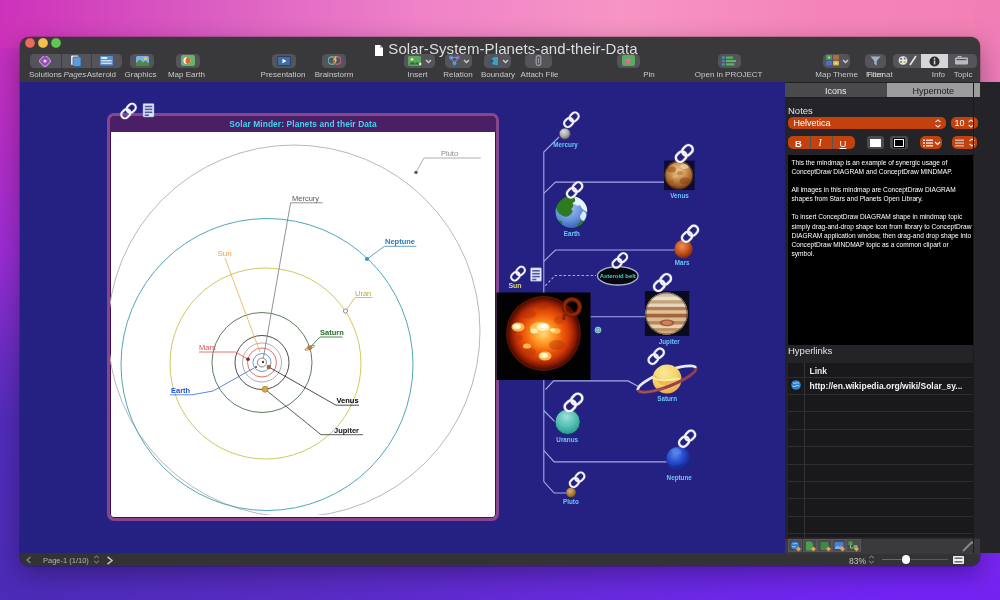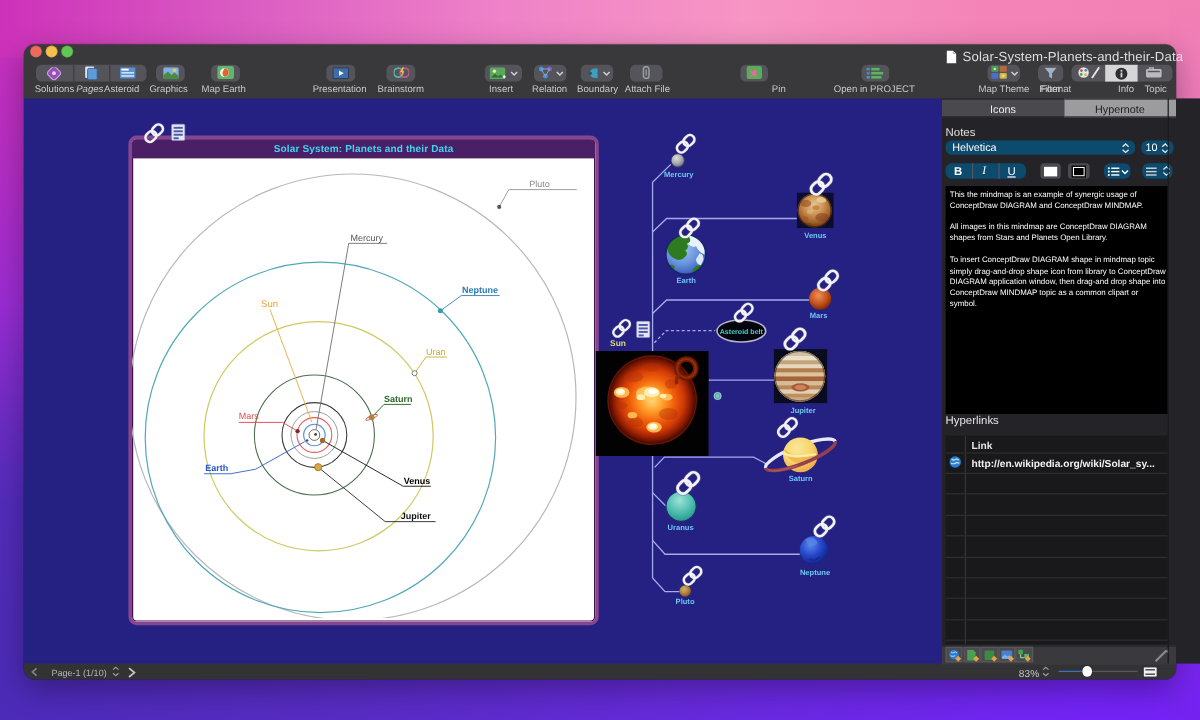--- a/index.html
+++ b/index.html
@@ -5,32 +5,32 @@
 #app{position:relative;width:1000px;height:600px;overflow:hidden;font-family:"Liberation Sans",sans-serif;}
 .abs{position:absolute;}
 .bg{left:0;top:0;width:1000px;height:600px;
  background:linear-gradient(180deg,#cd31ba 0%,#b22dc5 25%,#9a2cd3 42%,#682cc2 60%,#522cba 70%,#4c2bb5 100%);}
 .stripT{left:0;top:0;width:1000px;height:48px;background:linear-gradient(90deg,#cd31ba 0%,#da5cc2 20%,#ef82c8 42%,#f795c4 62%,#f484b8 82%,#f280b4 100%);}
 .stripB{left:0;top:548px;width:1000px;height:52px;background:linear-gradient(90deg,#4c2bb8 0%,#582cc4 30%,#682ade 60%,#7324f6 90%,#7522f6 100%);}
 .stripR{left:974px;top:0;width:26px;height:600px;background:linear-gradient(180deg,#f280b4 0%,#ea76c0 25%,#da64d4 45%,#b054e8 58%,#9240f2 67%,#7e2cf2 80%,#7422f0 100%);}
 .win{left:20px;top:37px;width:960px;height:529px;background:#39393c;border-radius:9px;
  box-shadow:0 8px 26px rgba(0,0,0,.33), 0 0 0 0.5px rgba(0,0,0,.3);}
 .light{width:10px;height:10px;border-radius:50%;top:0.5px;box-shadow:inset 0 0 0 0.5px rgba(0,0,0,.2);}
-.title{top:2.5px;left:6px;width:960px;text-align:right;color:#dededf;font-size:11px;letter-spacing:.1px;}
+.title{top:2.5px;left:6px;width:960px;text-align:center;color:#dededf;font-size:15px;letter-spacing:.1px;}
 .docico{display:inline-block;position:relative;top:2px;margin-right:5px;}
 .tlabel{top:32.5px;font-size:8px;color:#c9c9cd;text-align:center;white-space:nowrap;}
 .tbtn{top:16.5px;height:14px;background:#54545a;border-radius:4.5px;}
 .seg{position:absolute;top:0;bottom:0;width:1px;background:#3c3c40;}
 .canvas{left:0;top:45px;width:765px;height:471px;background:#242183;overflow:hidden;}
 .sidebar{left:765px;top:45px;width:215px;height:471px;background:#242428;}
 .statusbar{left:0;top:516px;width:960px;height:13px;background:#333336;border-radius:0 0 9px 9px;}
 .panel{left:87px;top:31px;width:386px;height:402px;border:3px solid #87458f;border-radius:7px;background:#fff;overflow:hidden;box-shadow:inset 0 0 0 1px #3c1050;}
 .phead{position:absolute;left:0;top:0;width:100%;height:16px;background:#4a1f66;color:#3fd4f2;font-weight:bold;font-size:8.4px;text-align:center;line-height:17px;letter-spacing:.1px;}
 .stab{top:0;height:15.5px;font-size:9px;text-align:center;line-height:16px;box-sizing:border-box;}
-.sctl{background:#0c4a6e;border-radius:5px;box-sizing:border-box;}
+.sctl{background:#c2410c;border-radius:5px;box-sizing:border-box;}
 .notetxt{left:2.5px;top:72.5px;width:185px;height:190.5px;background:#000;color:#fff;font-size:6.6px;line-height:9.15px;white-space:nowrap;overflow:hidden;padding:3px 0 0 4px;box-sizing:border-box;}
 .hl{background:#19191c;}
 .gridline{position:absolute;background:#2e2e31;}
 </style></head><body>
 <div id="app">
 <div class="bg abs"></div>
     <div class="stripT abs"></div>
     <div class="stripB abs"></div>
     <div class="stripR abs"></div>
 <div class="win abs">
@@ -335,21 +335,21 @@
           </svg>
         </div>
  <svg class="abs" style="left:177px;top:458px;" width="13" height="12" viewBox="0 0 13 12">
           <path d="M2 10 L10 2 M10 2 l1.5 1.5 M2 10 l-1 1" stroke="#8a8a8e" stroke-width="1.8"></path>
         </svg>
  <div class="abs" style="left:187.5px;top:0;width:0.5px;height:471px;background:#1a1a1c;"></div>
 </div>
 
 <div class="canvas abs">
 <div class="panel abs">
-          <div class="phead">Solar System: Planets and their Data</div>
+          <div class="phead">Solar Minder: Planets and their Data</div>
 <svg class="abs" style="left:0;top:16px;" width="386" height="383" viewBox="110 132 386 383">
  <g fill="none">
   <circle cx="294" cy="331" r="186" stroke="#b8b8b8" stroke-width="1"></circle>
   <circle cx="267" cy="364.5" r="146" stroke="#50a8b8" stroke-width="1"></circle>
   <circle cx="265.5" cy="363.5" r="95.5" stroke="#d0c860" stroke-width="1"></circle>
   <circle cx="262" cy="362.5" r="50" stroke="#4a6e4e" stroke-width=".9"></circle>
   <circle cx="262" cy="362.5" r="27" stroke="#3a3a3a" stroke-width=".9"></circle>
   <circle cx="262" cy="362.5" r="19.5" stroke="#999" stroke-width=".8"></circle>
   <circle cx="262" cy="362.5" r="14.5" stroke="#e06060" stroke-width=".9"></circle>
   <circle cx="262" cy="362.5" r="9" stroke="#5b8dd6" stroke-width=".9"></circle>

